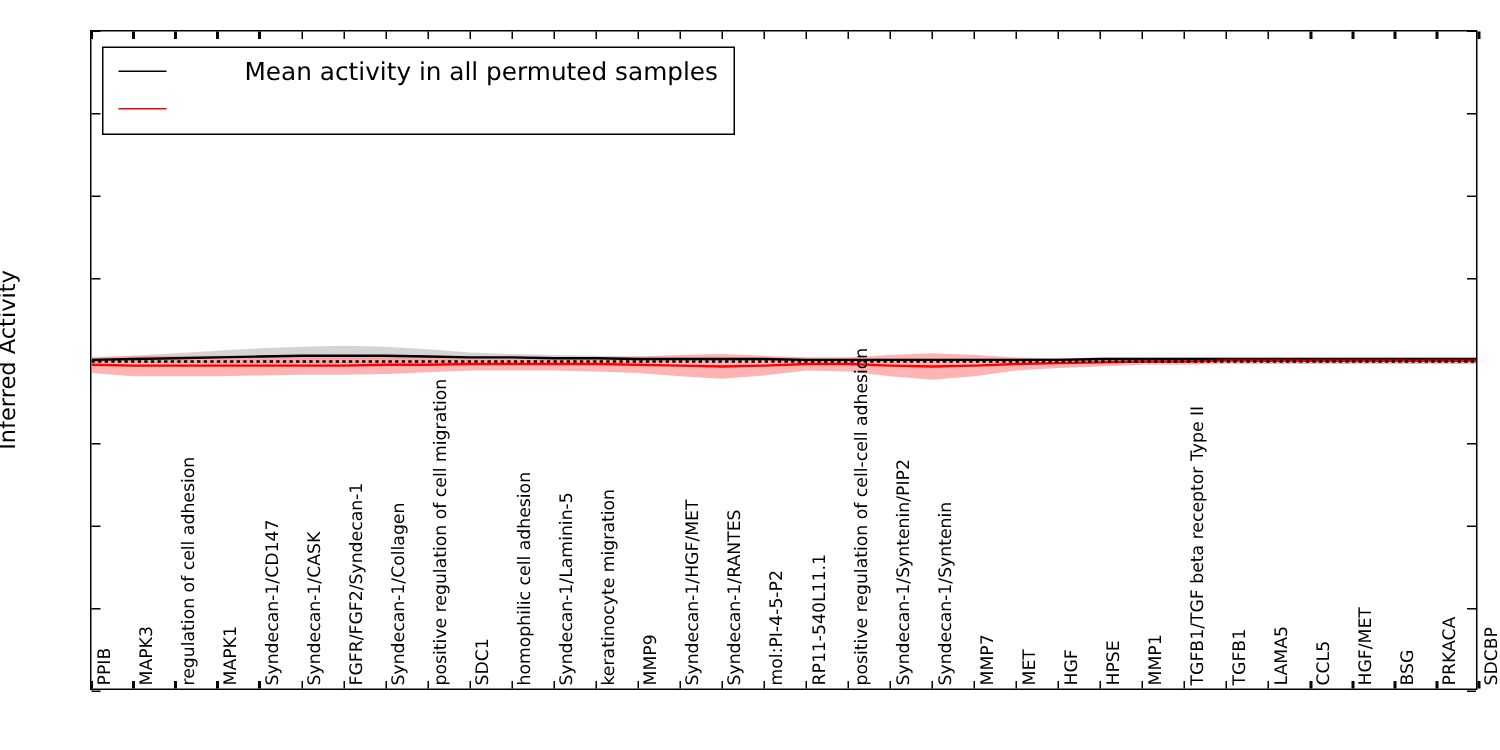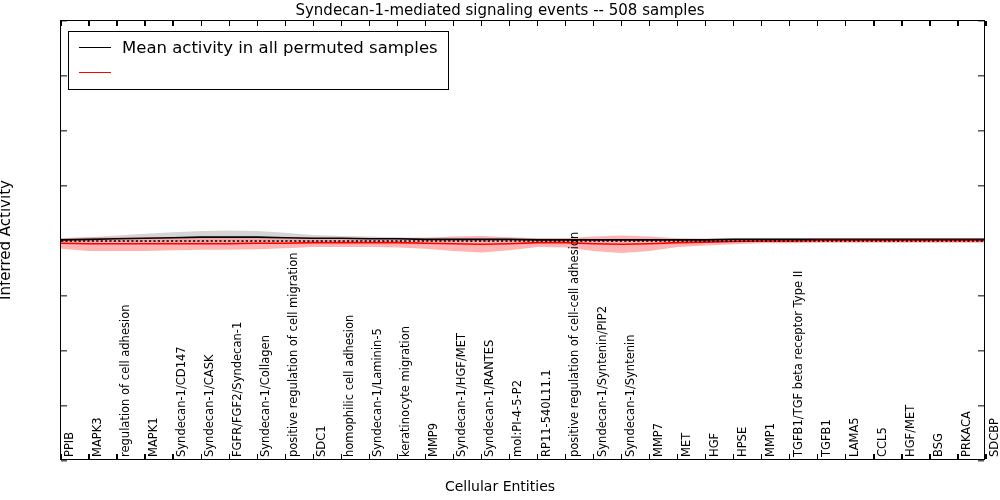--- a/index.html
+++ b/index.html
@@ -29,34 +29,32 @@
   #xlabel{position:absolute;left:0;top:478px;width:1000px;text-align:center;
           font-size:14px;}
 
   
   #data{position:absolute;left:0;top:0;width:100%;height:100%;overflow:hidden;}
   #data svg{display:block;}
 
   
   #legend{position:absolute;left:7px;top:10px;background:#fff;
           border:1.4px solid #000;padding:3px 10px 4px 6px;}
-  .lgrow{display:flex;align-items:center;height:25px;}
+  .lgrow{display:flex;align-items:center;height:25px;gap:41px;}
   .lgline{width:32px;height:0;border-top:1.6px solid #000;margin:0 11px 0 4px;}
   .lgline.red{border-top-color:#ff0000;}
   .lgtxt{font-size:16.5px;color:#000;white-space:nowrap;}
 </style>
 </head>
 <body>
 
 <div id="fig">
 
-  <div id="title">Syndecan-1-mediated signaling events -- 508 samples</div>
 
   <div id="ylabel">Inferred Activity</div>
-  <div id="xlabel">Cellular Entities</div>
 
   <div id="plot">
     <div id="ytickcontainer">
         <div class="ytickmark" style="top: 440px;"></div>
         <div class="ytickmark r" style="top: 440px;"></div>
         <div class="ytickmark" style="top: 385px;"></div>
         <div class="ytickmark r" style="top: 385px;"></div>
         <div class="ytickmark" style="top: 330px;"></div>
         <div class="ytickmark r" style="top: 330px;"></div>
         <div class="ytickmark" style="top: 275px;"></div>

